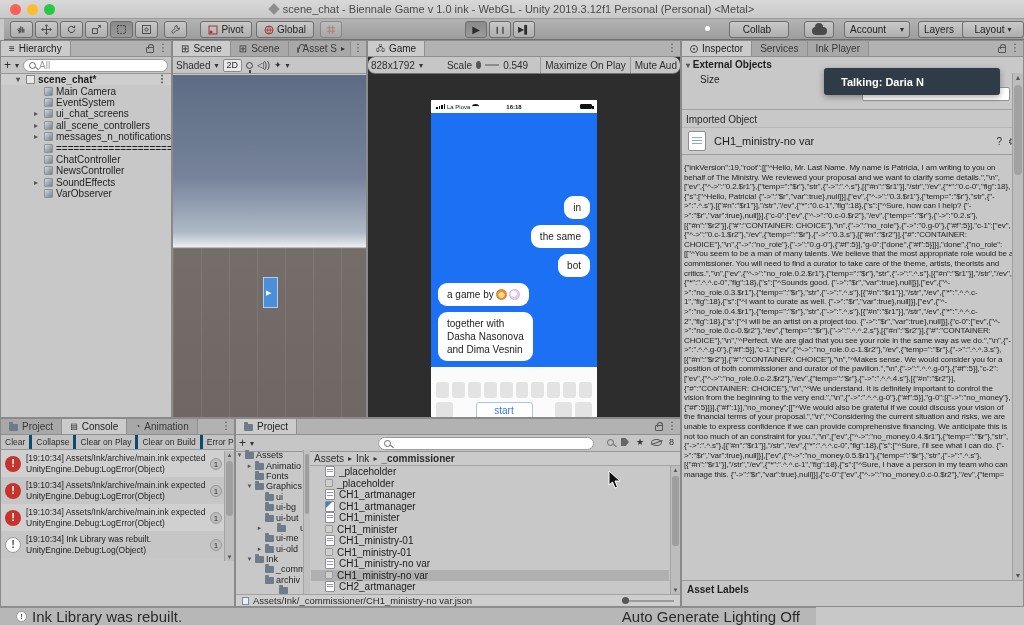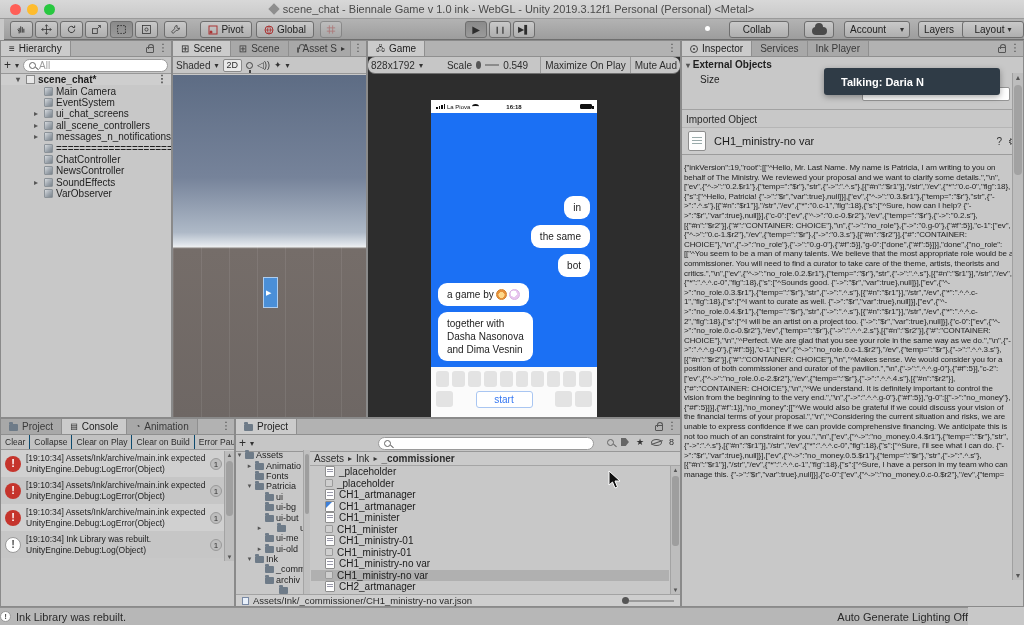--- a/index.html
+++ b/index.html
@@ -85,21 +85,21 @@
   .battery::after { content:""; position:absolute; right:-3px; top:1px; width:2px; height:3px; background:#111; }
   #phone-header { height:16px; text-align:center; font-size:9px; color:#8a8a8a; }
   #phone-chat { height:254px; background:#1b70f4; display:flex; flex-direction:column; justify-content:flex-end; padding:6px 7px; gap:6px; }
   .bubble { background:#fff; border-radius:9px; font-size:10px; color:#1c1c1c; padding:5px 9px; width:max-content; max-width:120px; line-height:13px; }
   .bubble.r { align-self:flex-end; }
   .bubble.l { align-self:flex-start; }
   .prewrap { white-space:pre-line; }
   .emoji { display:inline-block; width:11px; height:11px; border-radius:50%; vertical-align:-2px; margin-left:2px; }
   .emoji.lion { background:radial-gradient(circle at 50% 55%, #ffd98a 0 45%, #e8923a 46% 100%); border:1px solid #d07f2a; }
   .emoji.unicorn { background:radial-gradient(circle at 40% 40%, #fff 0 40%, #e9c7ef 41% 100%); border:1px solid #d9b0e2; }
-  #phone-kb { height:66px; background:#fbfbfb; padding:4px 5px; display:flex; flex-direction:column; gap:4px; }
+  #phone-kb { height:66px; background:#fbfbfb; padding:4px 5px; display:flex; flex-direction:column; gap:4px;justify-content:center; }
   .kbrow { display:flex; gap:3px; }
   .key { background:#e3e3e3; border-radius:3px; height:16px; flex:1; }
   .key.sq { flex:0 0 17px; }
   #start-btn { flex:4; height:17px; background:#fff; border:1px solid #a9c6f2; border-radius:3px; color:#3577f2; font-size:10px; text-align:center; line-height:16px; }
   .kspacer { flex:1.2; }
 
   
   #inspector { left:681px; top:40px; width:343px; height:567px; }
   #insp-body { position:absolute; left:0; top:16px; right:0; bottom:0; }
   .insp-row { font-size:10px; color:#1e1e1e; padding:2px 4px; }
@@ -123,21 +123,21 @@
   #insp-scroll .up{ top:1px; } #insp-scroll .dn{ bottom:1px; }
   #insp-scroll .thumb { position:absolute; left:1px; right:1px; top:12px; height:90px; background:#a2a2a2; border-radius:4px; }
   #tooltip { position:absolute; left:142px; top:11px; width:176px; height:27px; background:#2f3b46; border-radius:3px;
     color:#fff; font-size:11px; font-weight:bold; display:flex; align-items:center; padding-left:17px; box-shadow:0 2px 6px rgba(0,0,0,.35); z-index:40; }
   .insp-tab-ico { width:8px; height:8px; border:1px solid #444; border-radius:50%; position:relative; }
   .insp-tab-ico::after{ content:""; position:absolute; left:2px; top:2px; width:2px; height:2px; background:#444; border-radius:50%; }
 
   
   #console { left:0; top:418px; width:235px; height:189px; }
   #console-btns { height:15px; background:#c2c2c2; border-bottom:1px solid #979797; display:flex; align-items:center; font-size:8.5px; color:#2c2c2c; white-space:nowrap; overflow:hidden; }
-  #console-btns span { padding:0 4px; border-right:1px solid #0c4a6e; height:100%; display:flex; align-items:center; flex:none; }
+  #console-btns span { padding:0 4px; border-right:3px solid #0c4a6e; height:100%; display:flex; align-items:center; flex:none; }
   .con-entry { height:27px; display:flex; align-items:center; padding:0 4px; gap:5px; position:relative; overflow:hidden; }
   .con-entry:nth-child(odd) { background:#d0d0d0; }
   .con-entry:nth-child(even) { background:#c6c6c6; }
   .c-ico { width:16px; height:16px; border-radius:50%; flex:none; position:relative; }
   .c-ico::after { position:absolute; left:0; right:0; top:1px; text-align:center; font-weight:bold; font-size:11px; }
   .c-ico[data-type="error"] { background:#c5342c; }
   .c-ico[data-type="error"]::after { content:"!"; color:#fff; }
   .c-ico[data-type="log"] { background:#fff; border:1px solid #999; }
   .c-ico[data-type="log"]::after { content:"!"; color:#555; top:0; }
   .c-lines { font-size:8.5px; line-height:10.5px; color:#1d1d1d; overflow:hidden; white-space:nowrap; flex:1; }
@@ -183,22 +183,22 @@
   #files-scroll .up,#files-scroll .dn{ position:absolute; left:0; width:100%; text-align:center; font-size:6px; color:#555; }
   #files-scroll .up{top:1px} #files-scroll .dn{bottom:1px}
   #proj-path { position:absolute; left:0; bottom:0; right:0; height:12px; background:#cecece; border-top:1px solid #a3a3a3;
     display:flex; align-items:center; gap:4px; font-size:9.5px; color:#2a2a2a; padding:0 6px; }
   #proj-path .mini-doc{ width:7px; height:8px; }
   #zoom-slider { margin-left:auto; display:flex; align-items:center; gap:0; }
   #zoom-slider .dot{ width:7px; height:7px; border-radius:50%; background:#555; }
   #zoom-slider .track{ width:45px; height:2px; background:#9a9a9a; }
 
   
-  #statusbar { position:absolute; left:0; top:607px; width:968px; height:18px; background:#b7b7b7; border-top:1px solid #8f8f8f;
-    display:flex; align-items:center; font-size:11px; color:#2a2a2a; padding:0 0; gap:5px; }
+  #statusbar { position:absolute; left:0; top:607px; width:816px; height:18px; background:#b7b7b7; border-top:1px solid #8f8f8f;
+    display:flex; align-items:center; font-size:15px; color:#2a2a2a; padding:0 16px; gap:5px; }
   #statusbar .c-ico{ width:11px; height:11px; } #statusbar .c-ico::after{ font-size:8px; top:0; }
   #statusbar .right { margin-left:auto; }
 
   #cursor { position:absolute; left:608px; top:470px; z-index:60; }
 </style>
 </head>
 <body>
 
 <div id="app">
 
@@ -534,20 +534,21 @@
       <div id="imported-label">Imported Object</div>
       <div id="asset-card">
         <span class="doc-ico"></span>
         <span id="asset-title">CH1_ministry-no var</span>
         <span class="card-icons">
           <span>?</span>
           <span>⚙</span>
           </span>
       </div>
       <div id="ink-text">{"inkVersion":19,"root":[["^Hello, Mr. Last Name. My name is Patricia, I am writing to you on behalf of The Ministry. We reviewed your proposal and we want to clarify some details.","\n",["ev",{"^-&gt;":"0.2.$r1"},{"temp=":"$r"},"str",{"-&gt;":".^.s"},[{"#n":"$r1"}],"/str","/ev",{"*":"0.c-0","flg":18},{"s":["^Hello, Patricia! {"-&gt;":"$r","var":true},null]}],["ev",{"^-&gt;":"0.3.$r1"},{"temp=":"$r"},"str",{"-&gt;":".^.s"},[{"#n":"$r1"}],"/str","/ev",{"*":"0.c-1","flg":18},{"s":["^Sure, how can I help? {"-&gt;":"$r","var":true},null]}],{"c-0":["ev",{"^-&gt;":"0.c-0.$r2"},"/ev",{"temp=":"$r"},{"-&gt;":"0.2.s"},[{"#n":"$r2"}],{"#":"CONTAINER: CHOICE"},"\n",{"-&gt;":"no_role"},{"-&gt;":"0.g-0"},{"#f":5}],"c-1":["ev",{"^-&gt;":"0.c-1.$r2"},"/ev",{"temp=":"$r"},{"-&gt;":"0.3.s"},[{"#n":"$r2"}],{"#":"CONTAINER: CHOICE"},"\n",{"-&gt;":"no_role"},{"-&gt;":"0.g-0"},{"#f":5}],"g-0":["done",{"#f":5}]}],"done",{"no_role":[["^You seem to be a man of many talents. We believe that the most appropriate role would be a commissioner. You will need to find a curator to take care of the theme, artists, theorists and critics.","\n",["ev",{"^-&gt;":"no_role.0.2.$r1"},{"temp=":"$r"},"str",{"-&gt;":".^.s"},[{"#n":"$r1"}],"/str","/ev",{"*":".^.^.c-0","flg":18},{"s":["^Sounds good. {"-&gt;":"$r","var":true},null]}],["ev",{"^-&gt;":"no_role.0.3.$r1"},{"temp=":"$r"},"str",{"-&gt;":".^.s"},[{"#n":"$r1"}],"/str","/ev",{"*":".^.^.c-1","flg":18},{"s":["^I want to curate as well. {"-&gt;":"$r","var":true},null]}],["ev",{"^-&gt;":"no_role.0.4.$r1"},{"temp=":"$r"},"str",{"-&gt;":".^.s"},[{"#n":"$r1"}],"/str","/ev",{"*":".^.^.c-2","flg":18},{"s":["^I will be an artist on a project too. {"-&gt;":"$r","var":true},null]}],{"c-0":["ev",{"^-&gt;":"no_role.0.c-0.$r2"},"/ev",{"temp=":"$r"},{"-&gt;":".^.^.2.s"},[{"#n":"$r2"}],{"#":"CONTAINER: CHOICE"},"\n","^Perfect. We are glad that you see your role in the same way as we do.","\n",{"-&gt;":".^.^.g-0"},{"#f":5}],"c-1":["ev",{"^-&gt;":"no_role.0.c-1.$r2"},"/ev",{"temp=":"$r"},{"-&gt;":".^.^.3.s"},[{"#n":"$r2"}],{"#":"CONTAINER: CHOICE"},"\n","^Makes sense. We would consider you for a position of both commissioner and curator of the pavilion.","\n",{"-&gt;":".^.^.g-0"},{"#f":5}],"c-2":["ev",{"^-&gt;":"no_role.0.c-2.$r2"},"/ev",{"temp=":"$r"},{"-&gt;":".^.^.4.s"},[{"#n":"$r2"}],{"#":"CONTAINER: CHOICE"},"\n","^We understand. It is definitely important to control the vision from the beginning to the very end.","\n",{"-&gt;":".^.^.g-0"},{"#f":5}],"g-0":[{"-&gt;":"no_money"},{"#f":5}]}],{"#f":1}],"no_money":[["^We would also be grateful if we could discuss your vision of the financial terms of your proposal.","\n","^Considering the current situation and risks, we are unable to express confidence if we can provide comprehensive financing. We anticipate this is not too much of an constraint for you.","\n",["ev",{"^-&gt;":"no_money.0.4.$r1"},{"temp=":"$r"},"str",{"-&gt;":".^.s"},[{"#n":"$r1"}],"/str","/ev",{"*":".^.^.c-0","flg":18},{"s":["^Sure, I'll see what I can do. {"-&gt;":"$r","var":true},null]}],["ev",{"^-&gt;":"no_money.0.5.$r1"},{"temp=":"$r"},"str",{"-&gt;":".^.s"},[{"#n":"$r1"}],"/str","/ev",{"*":".^.^.c-1","flg":18},{"s":["^Sure, I have a person in my team who can manage this. {"-&gt;":"$r","var":true},null]}],{"c-0":["ev",{"^-&gt;":"no_money.0.c-0.$r2"},"/ev",{"temp=</div>
+      <div id="asset-labels">Asset Labels</div>
       <div id="insp-scroll">
         <span class="up">▲</span>
         <span class="thumb"></span>
         <span class="dn">▼</span>
       </div>
       <div id="tooltip">
           <span>Talking: Daria N</span>
         </div>
     </div>
   </div>
@@ -670,21 +671,21 @@
             <span class="arrowglyph"></span>
             <span class="fold"></span>
             <span>Fonts</span>
           </span>
         </div>
 
         <div class="trow" data-ind="1">
           <span class="sel-wrap" style="display:flex;align-items:center;gap:2px;width:100%;" data-sel="">
             <span class="arrowglyph">▾</span>
             <span class="fold"></span>
-            <span>Patricia</span>
+            <span>Graphics</span>
           </span>
         </div>
 
         <div class="trow" data-ind="2">
           <span class="sel-wrap" style="display:flex;align-items:center;gap:2px;width:100%;" data-sel="">
             <span class="arrowglyph"></span>
             <span class="fold"></span>
             <span>ui</span>
           </span>
         </div>

